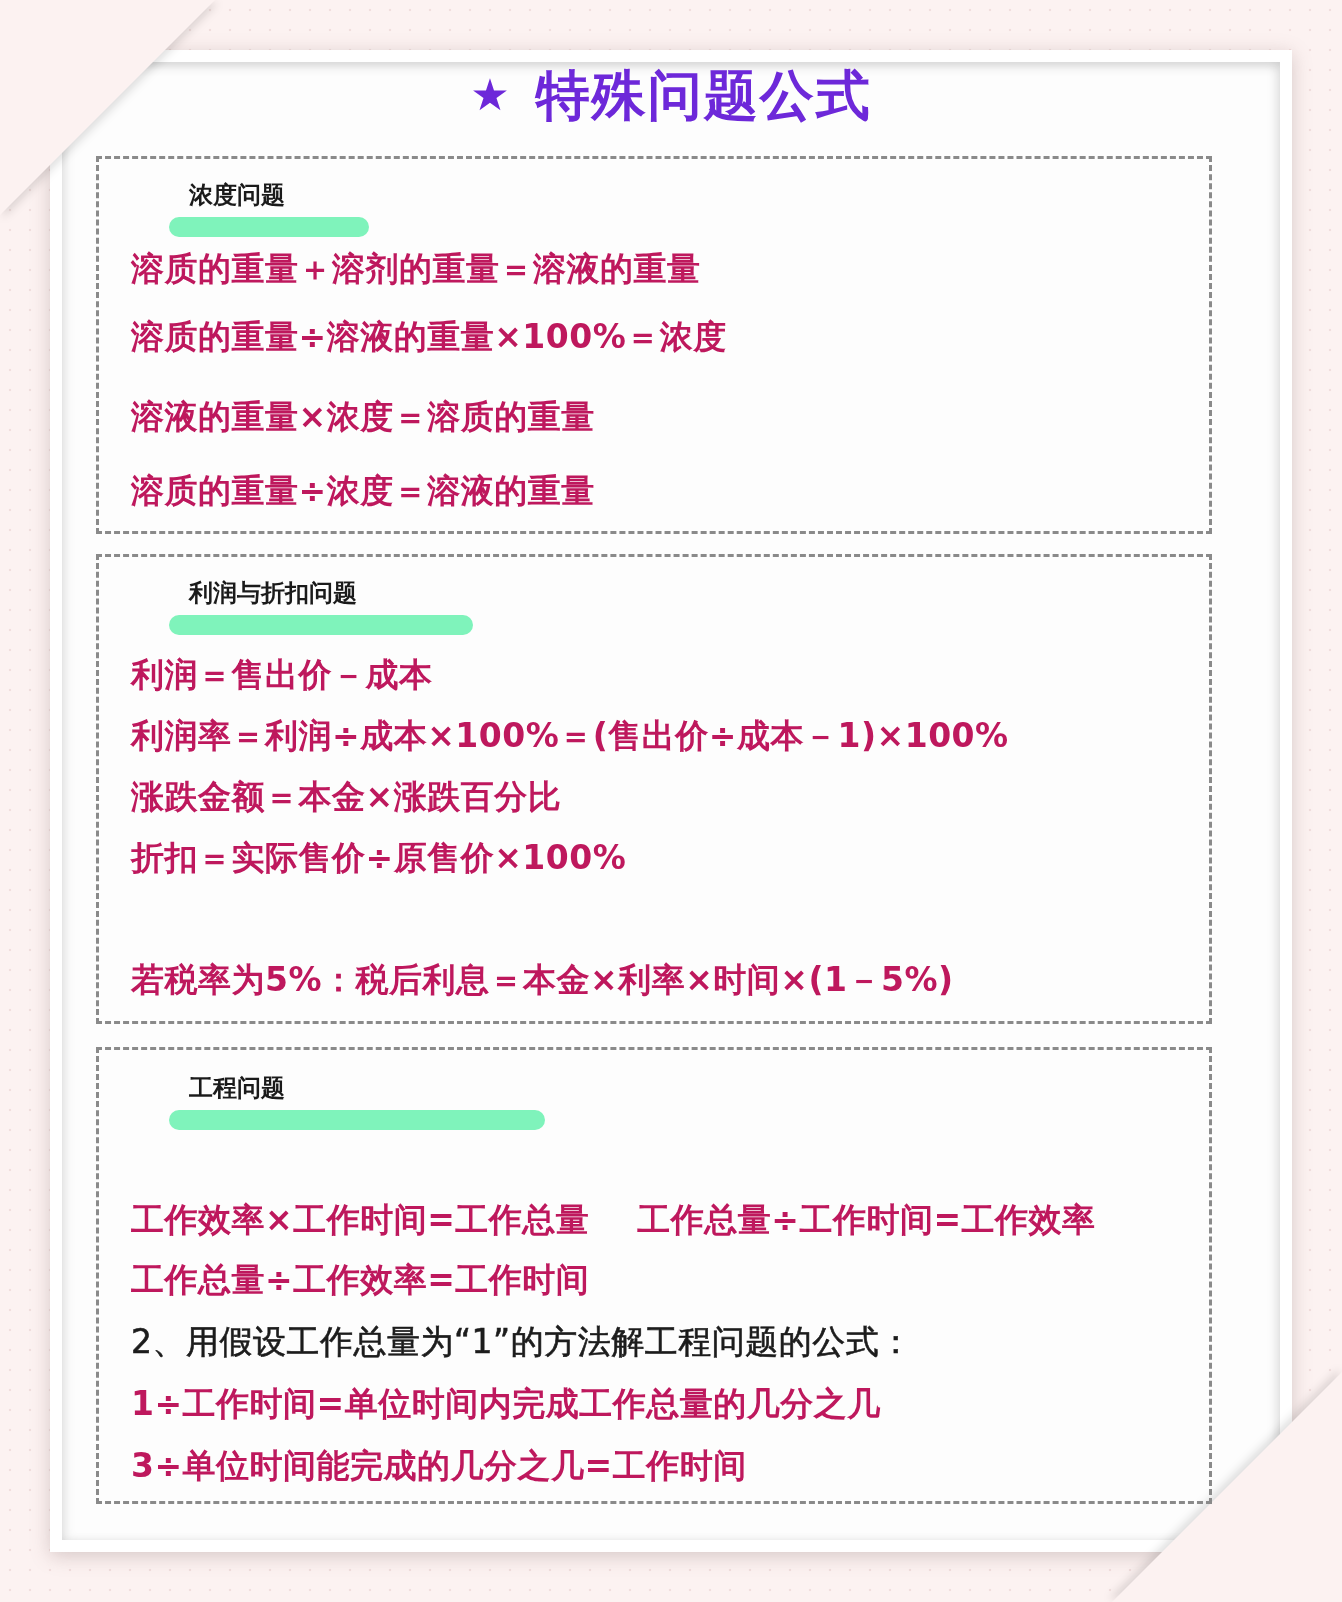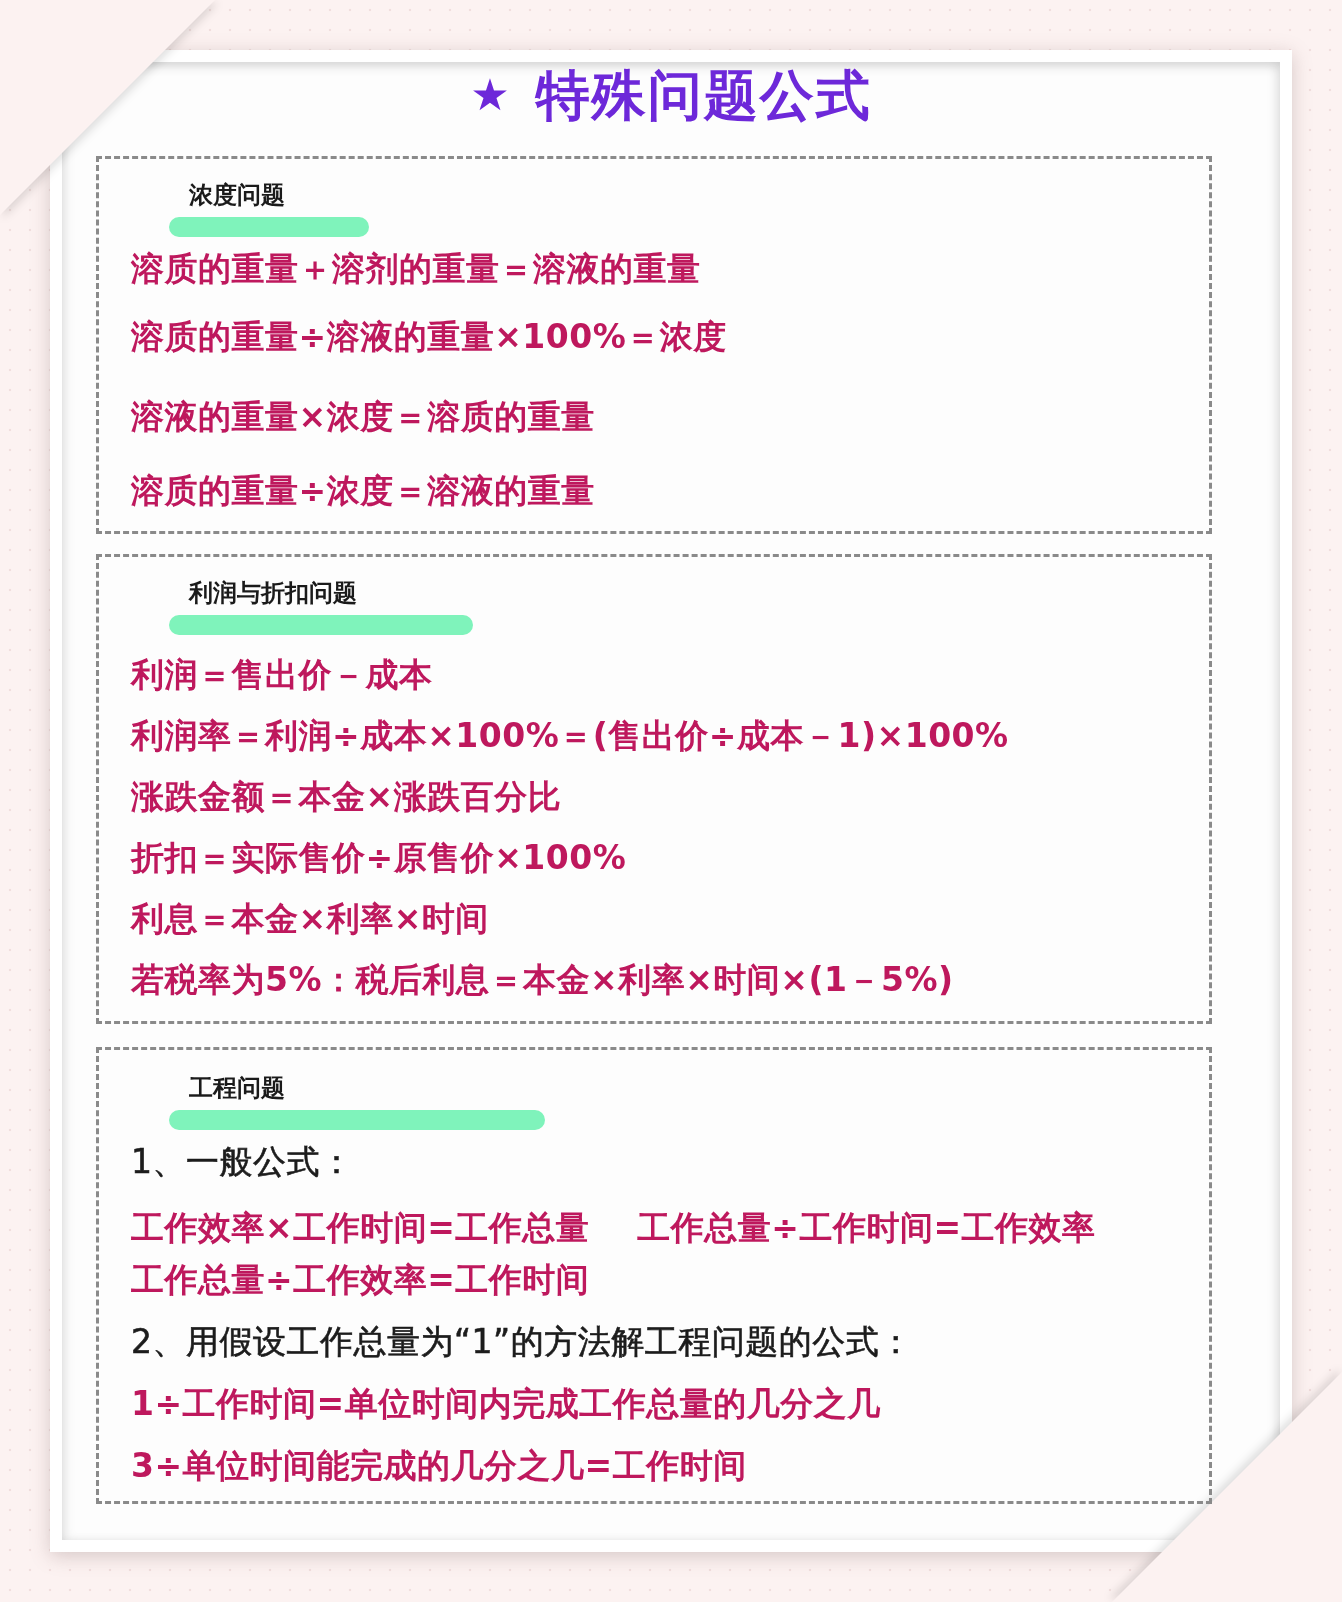--- a/index.html
+++ b/index.html
@@ -142,28 +142,26 @@
 
 <div class="section sec2">
   <div class="heading" style="top:20px;width:304px;">
     <div class="pill" style="width:304px;"></div>
     <div class="htext">利润与折扣问题</div>
   </div>
   <div class="line" style="top:96px;">利润＝售出价－成本</div>
   <div class="line" style="top:157px;text-align:center;">利润率＝利润÷成本×100%＝(售出价÷成本－1)×100%</div>
   <div class="line" style="top:218px;">涨跌金额＝本金×涨跌百分比</div>
   <div class="line" style="top:279px;">折扣＝实际售价÷原售价×100%</div>
-  <div class="line" style="top:340px;">利息＝本金×利率×时间</div>
   <div class="line" style="top:401px;">若税率为5%：税后利息＝本金×利率×时间×(1－5%)</div>
 </div>
 
 <div class="section sec3">
   <div class="heading" style="top:22px;width:376px;">
     <div class="pill" style="width:376px;"></div>
     <div class="htext">工程问题</div>
   </div>
-  <div class="line dark" style="top:90px;">1、一般公式：</div>
-  <div class="line" style="top:156px;white-space:pre;">工作效率×工作时间=工作总量    工作总量÷工作时间=工作效率</div>
+  <div class="line" style="top:148px;white-space:pre;">工作效率×工作时间=工作总量    工作总量÷工作时间=工作效率</div>
   <div class="line" style="top:208px;">工作总量÷工作效率=工作时间</div>
   <div class="line dark" style="top:270px;">2、用假设工作总量为“1”的方法解工程问题的公式：</div>
   <div class="line" style="top:332px;">1÷工作时间=单位时间内完成工作总量的几分之几</div>
   <div class="line" style="top:394px;">3÷单位时间能完成的几分之几=工作时间</div>
 </div>
 
 </body></html>

